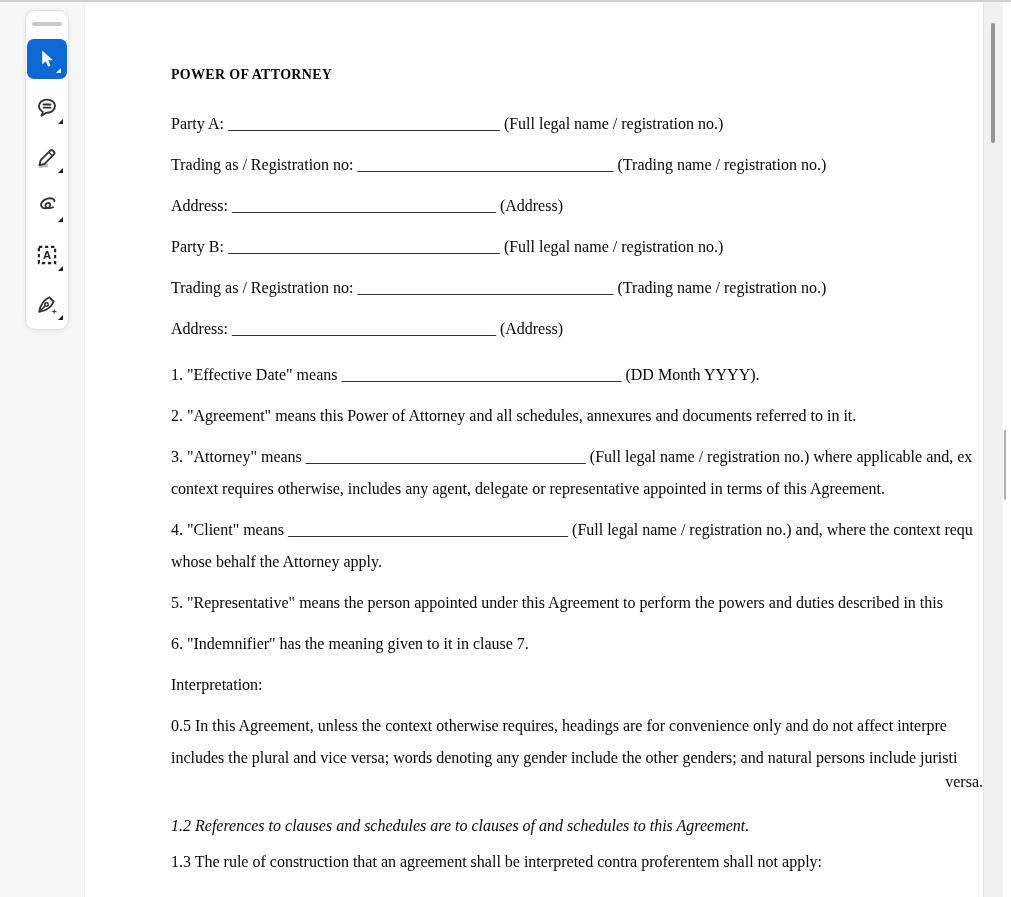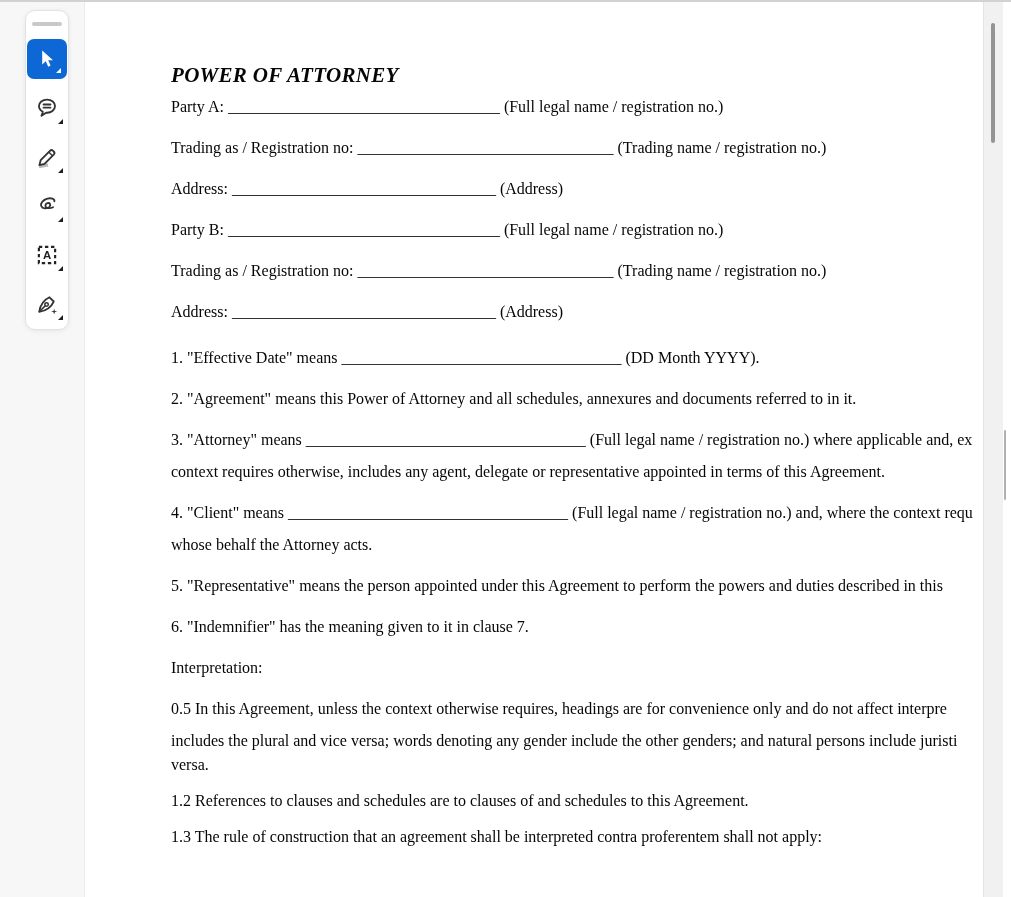--- a/index.html
+++ b/index.html
@@ -35,24 +35,24 @@
   
   .doc-viewport{
     position:absolute;left:85px;top:2px;width:898px;height:895px;
     background:#ffffff;overflow:hidden;
   }
   .doc{
     padding-left:86px;color:#060606;
     font-family:"Liberation Serif",serif;font-size:16px;
   }
   .dline{white-space:nowrap;line-height:20px;margin:21px 0 0 0;}
-  .h1{font-size:21px;font-weight:bold;line-height:24px;margin-top:61px;letter-spacing:.3px;font-style:italic;}
+  .h1{font-size:14px;font-weight:bold;line-height:24px;margin-top:61px;letter-spacing:.3px;}
   .h2{font-size:21px;font-weight:bold;line-height:24px;margin-top:34px;letter-spacing:.3px;}
-  .mt27{margin-top:10px;} .mt26{margin-top:26px;}
-  .cont{margin-top:12px;} .mt4{margin-top:4px;} .mt20{margin-top:16px;} .mt16{margin-top:16px;}
+  .mt27{margin-top:27px;} .mt26{margin-top:26px;}
+  .cont{margin-top:12px;} .mt4{margin-top:4px;text-align:right;} .mt20{margin-top:24px;font-style:italic;} .mt16{margin-top:16px;}
 
   
   .pdf-track{
     position:absolute;left:983px;top:2px;width:20px;height:895px;
     background:#f1f1f1;border-left:1px solid #e3e3e3;box-sizing:border-box;
   }
   .pdf-thumb{position:absolute;left:7px;top:21px;width:4px;height:120px;background:#949494;border-radius:2px;cursor:pointer;}
   
   .win-thumb{position:absolute;left:1004px;top:430px;width:2px;height:70px;background:#b0b0b0;border-radius:1px;cursor:pointer;}
 </style>
@@ -117,21 +117,21 @@
     <div class="dline">Trading as / Registration no: ________________________________ (Trading name / registration no.)</div>
     <div class="dline">Address: _________________________________ (Address)</div>
     <div class="dline">Party B: __________________________________ (Full legal name / registration no.)</div>
     <div class="dline">Trading as / Registration no: ________________________________ (Trading name / registration no.)</div>
     <div class="dline">Address: _________________________________ (Address)</div>
     <div class="dline mt26">1. "Effective Date" means ___________________________________ (DD Month YYYY).</div>
     <div class="dline">2. "Agreement" means this Power of Attorney and all schedules, annexures and documents referred to in it.</div>
     <div class="dline">3. "Attorney" means ___________________________________ (Full legal name / registration no.) where applicable and, ex</div>
     <div class="dline cont">context requires otherwise, includes any agent, delegate or representative appointed in terms of this Agreement.</div>
     <div class="dline">4. "Client" means ___________________________________ (Full legal name / registration no.) and, where the context requ</div>
-    <div class="dline cont">whose behalf the Attorney acts.</div>
+    <div class="dline cont">whose behalf the Attorney apply.</div>
     <div class="dline">5. "Representative" means the person appointed under this Agreement to perform the powers and duties described in this</div>
     <div class="dline">6. "Indemnifier" has the meaning given to it in clause 7.</div>
     <div class="dline">Interpretation:</div>
     <div class="dline">0.5 In this Agreement, unless the context otherwise requires, headings are for convenience only and do not affect interpre</div>
     <div class="dline cont">includes the plural and vice versa; words denoting any gender include the other genders; and natural persons include juristi</div>
     <div class="dline mt4">versa.</div>
     <div class="dline mt20">1.2 References to clauses and schedules are to clauses of and schedules to this Agreement.</div>
     <div class="dline mt16">1.3 The rule of construction that an agreement shall be interpreted contra proferentem shall not apply:</div>
   </div>
 </div>

